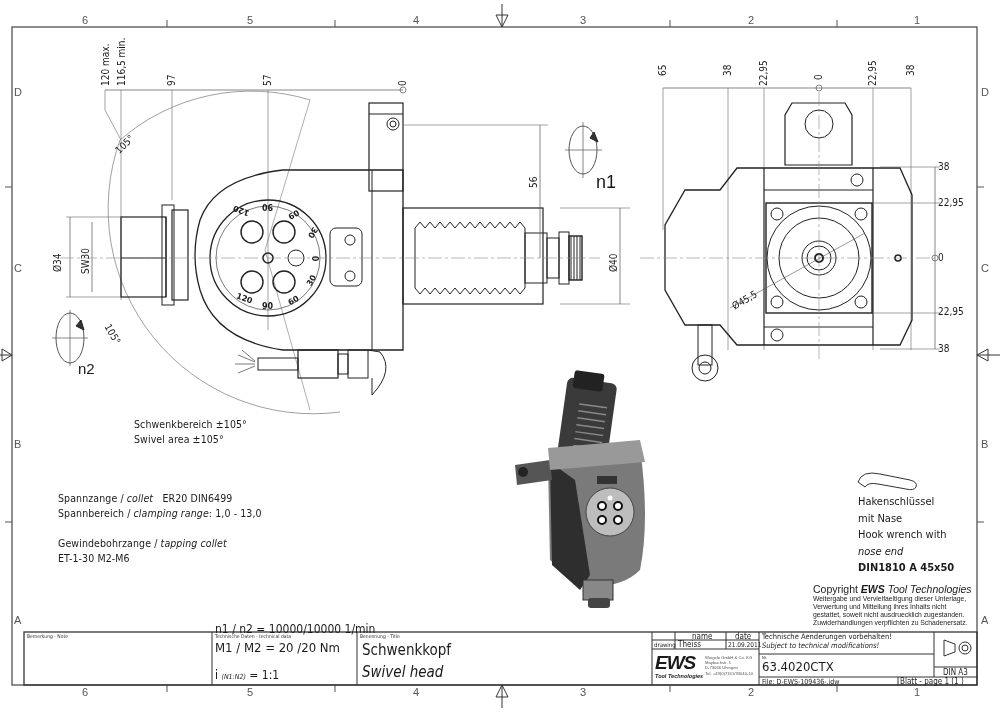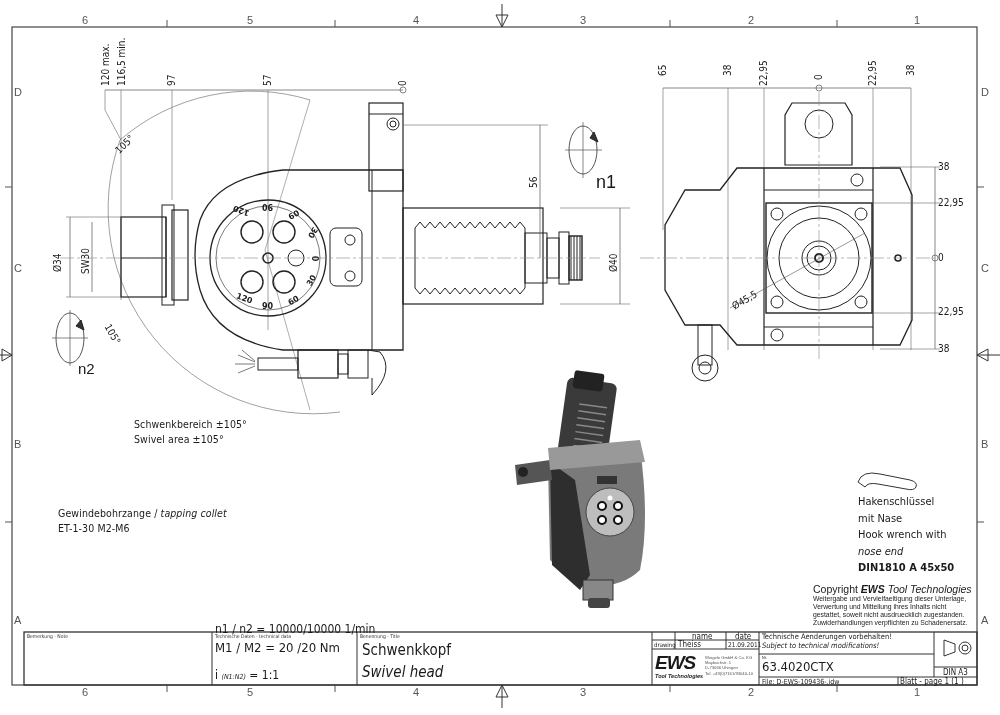--- a/index.html
+++ b/index.html
@@ -294,20 +294,22 @@
 <div class="abs" style="left:288px;top:296px;font-size:8px;font-weight:bold;transform:rotate(-30deg)">60</div>
 <div class="abs" style="left:262px;top:302px;font-size:8px;font-weight:bold">90</div>
 <div class="abs" style="left:236px;top:294px;font-size:8px;font-weight:bold;transform:rotate(20deg)">120</div>
 
 <div class="abs t note" style="left:134px;top:417px">
   <div>Schwenkbereich ±105°</div>
   <div>Swivel area ±105°</div>
 </div>
 
 <div class="abs t note" style="left:58px;top:491px">
+  <div><span>Spannzange /</span> <i>collet</i>&nbsp;&nbsp;&nbsp;<span>ER20    DIN6499</span></div>
+  <div><span>Spannbereich /</span> <i>clamping range</i><span>: 1,0 - 13,0</span></div>
   <div style="height:15px"></div>
   <div><span>Gewindebohrzange /</span> <i>tapping collet</i></div>
   <div>ET-1-30  M2-M6</div>
 </div>
 
 <div class="abs t" style="left:858px;top:494px;font-size:11px;line-height:16.5px">
   <div>Hakenschlüssel</div>
   <div>mit Nase</div>
   <div style="">Hook wrench with</div>
   <div style="font-style:italic">nose end</div>

